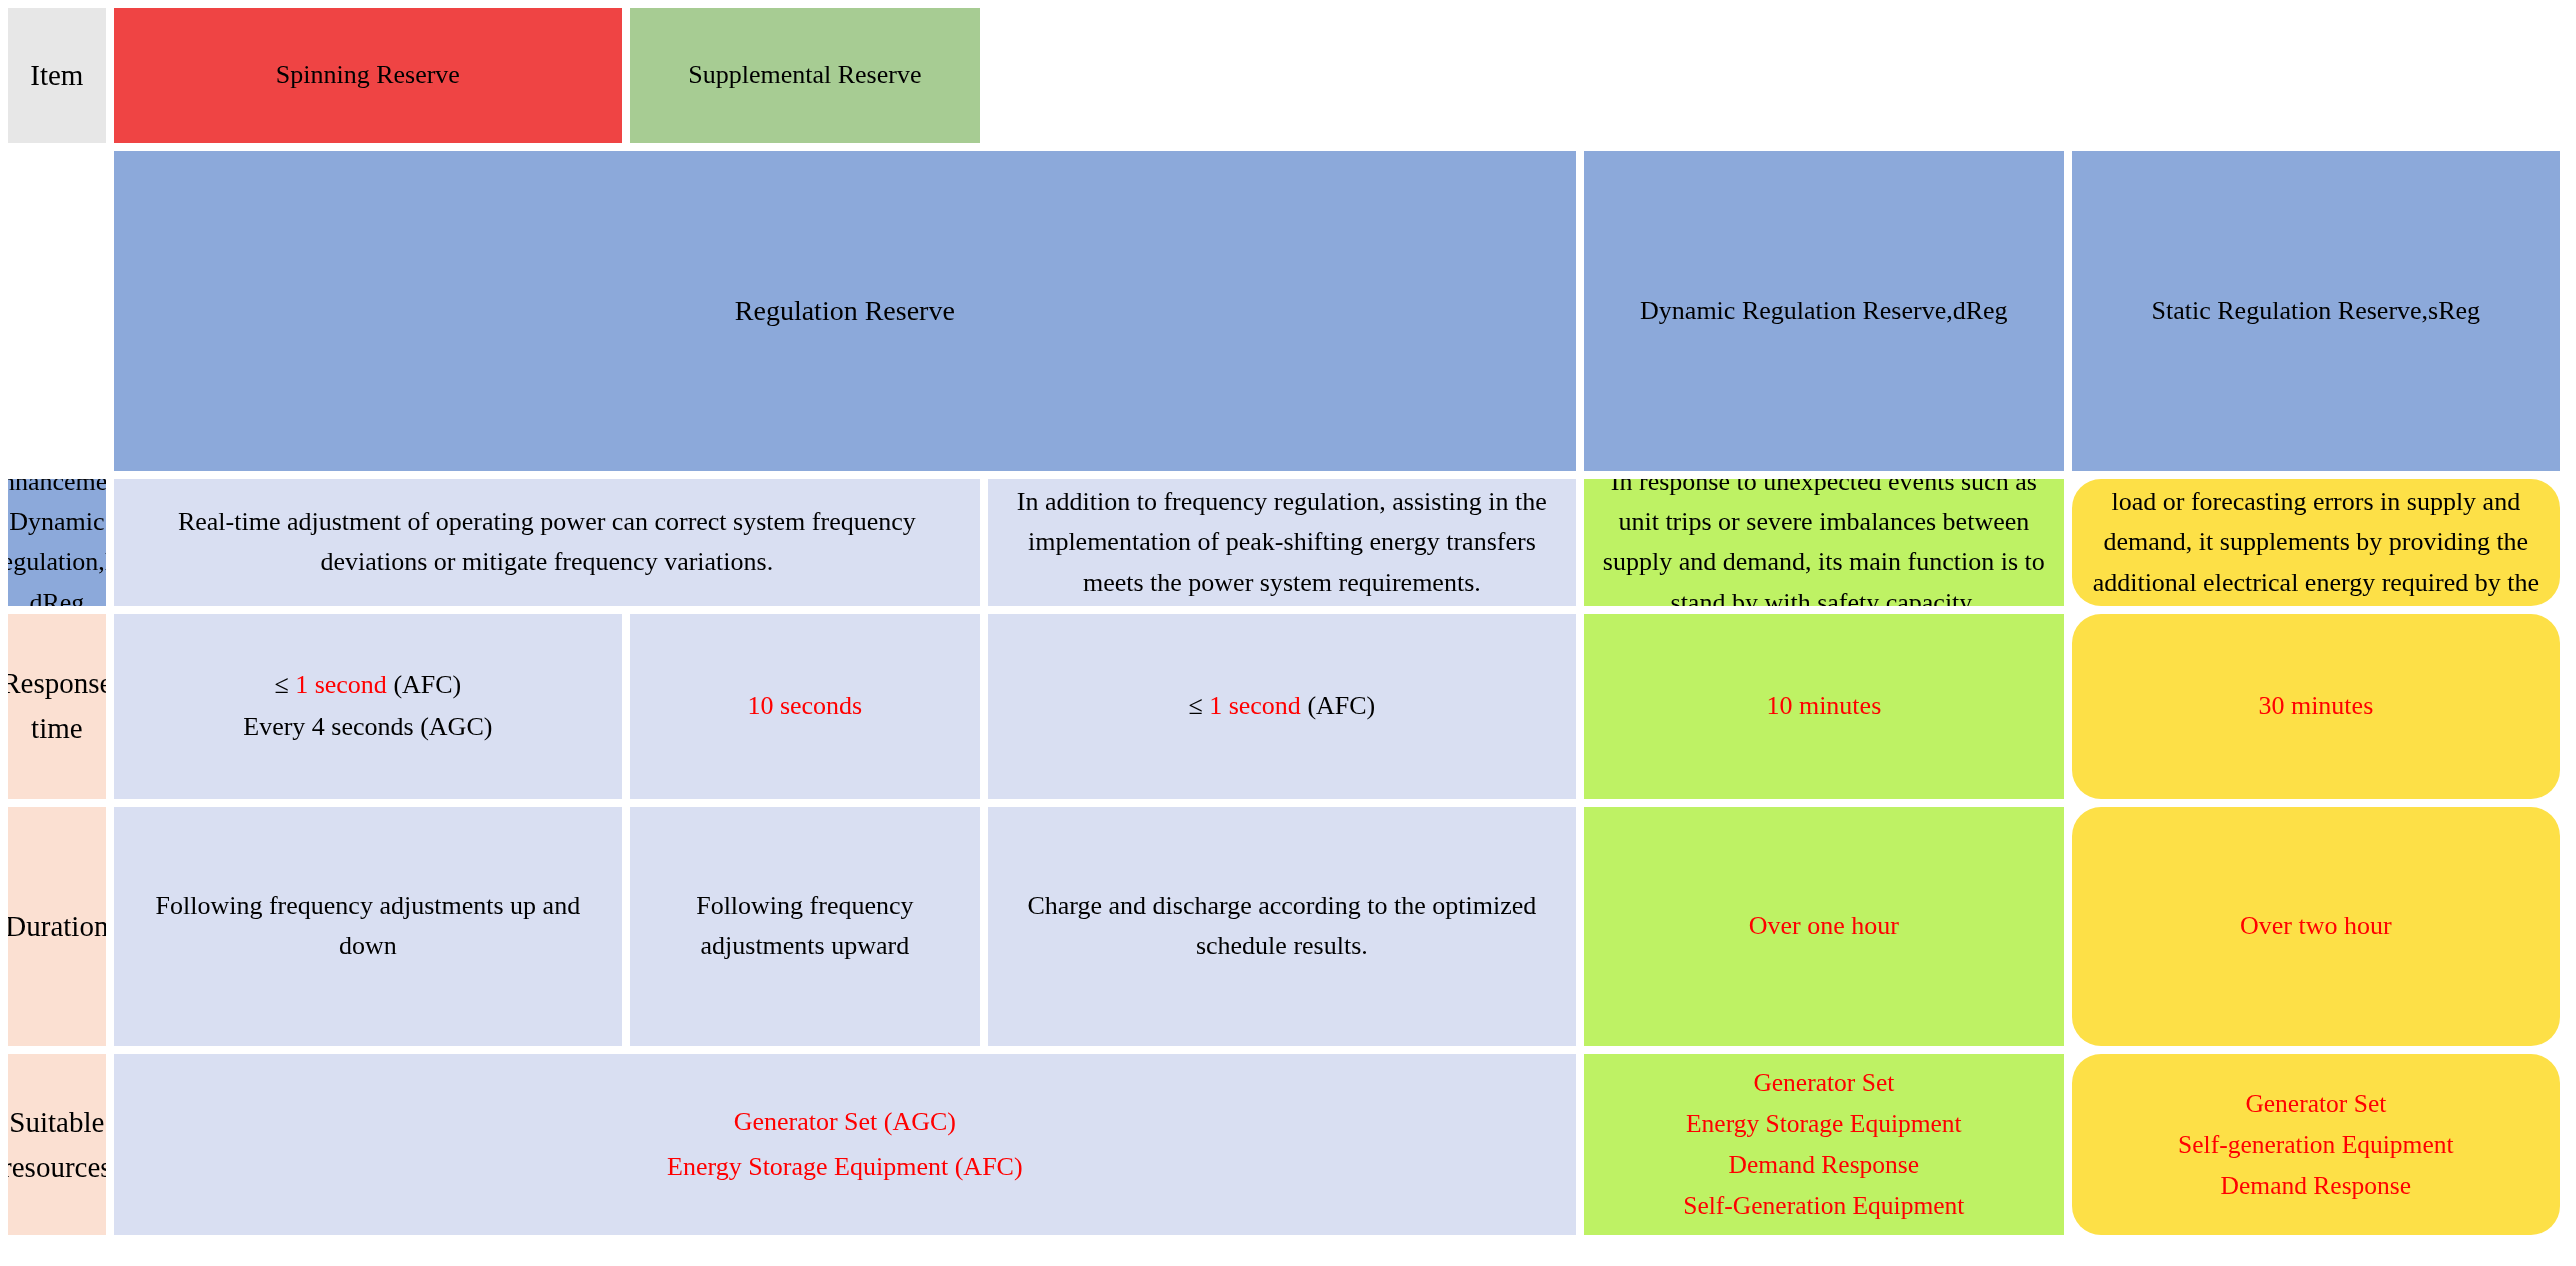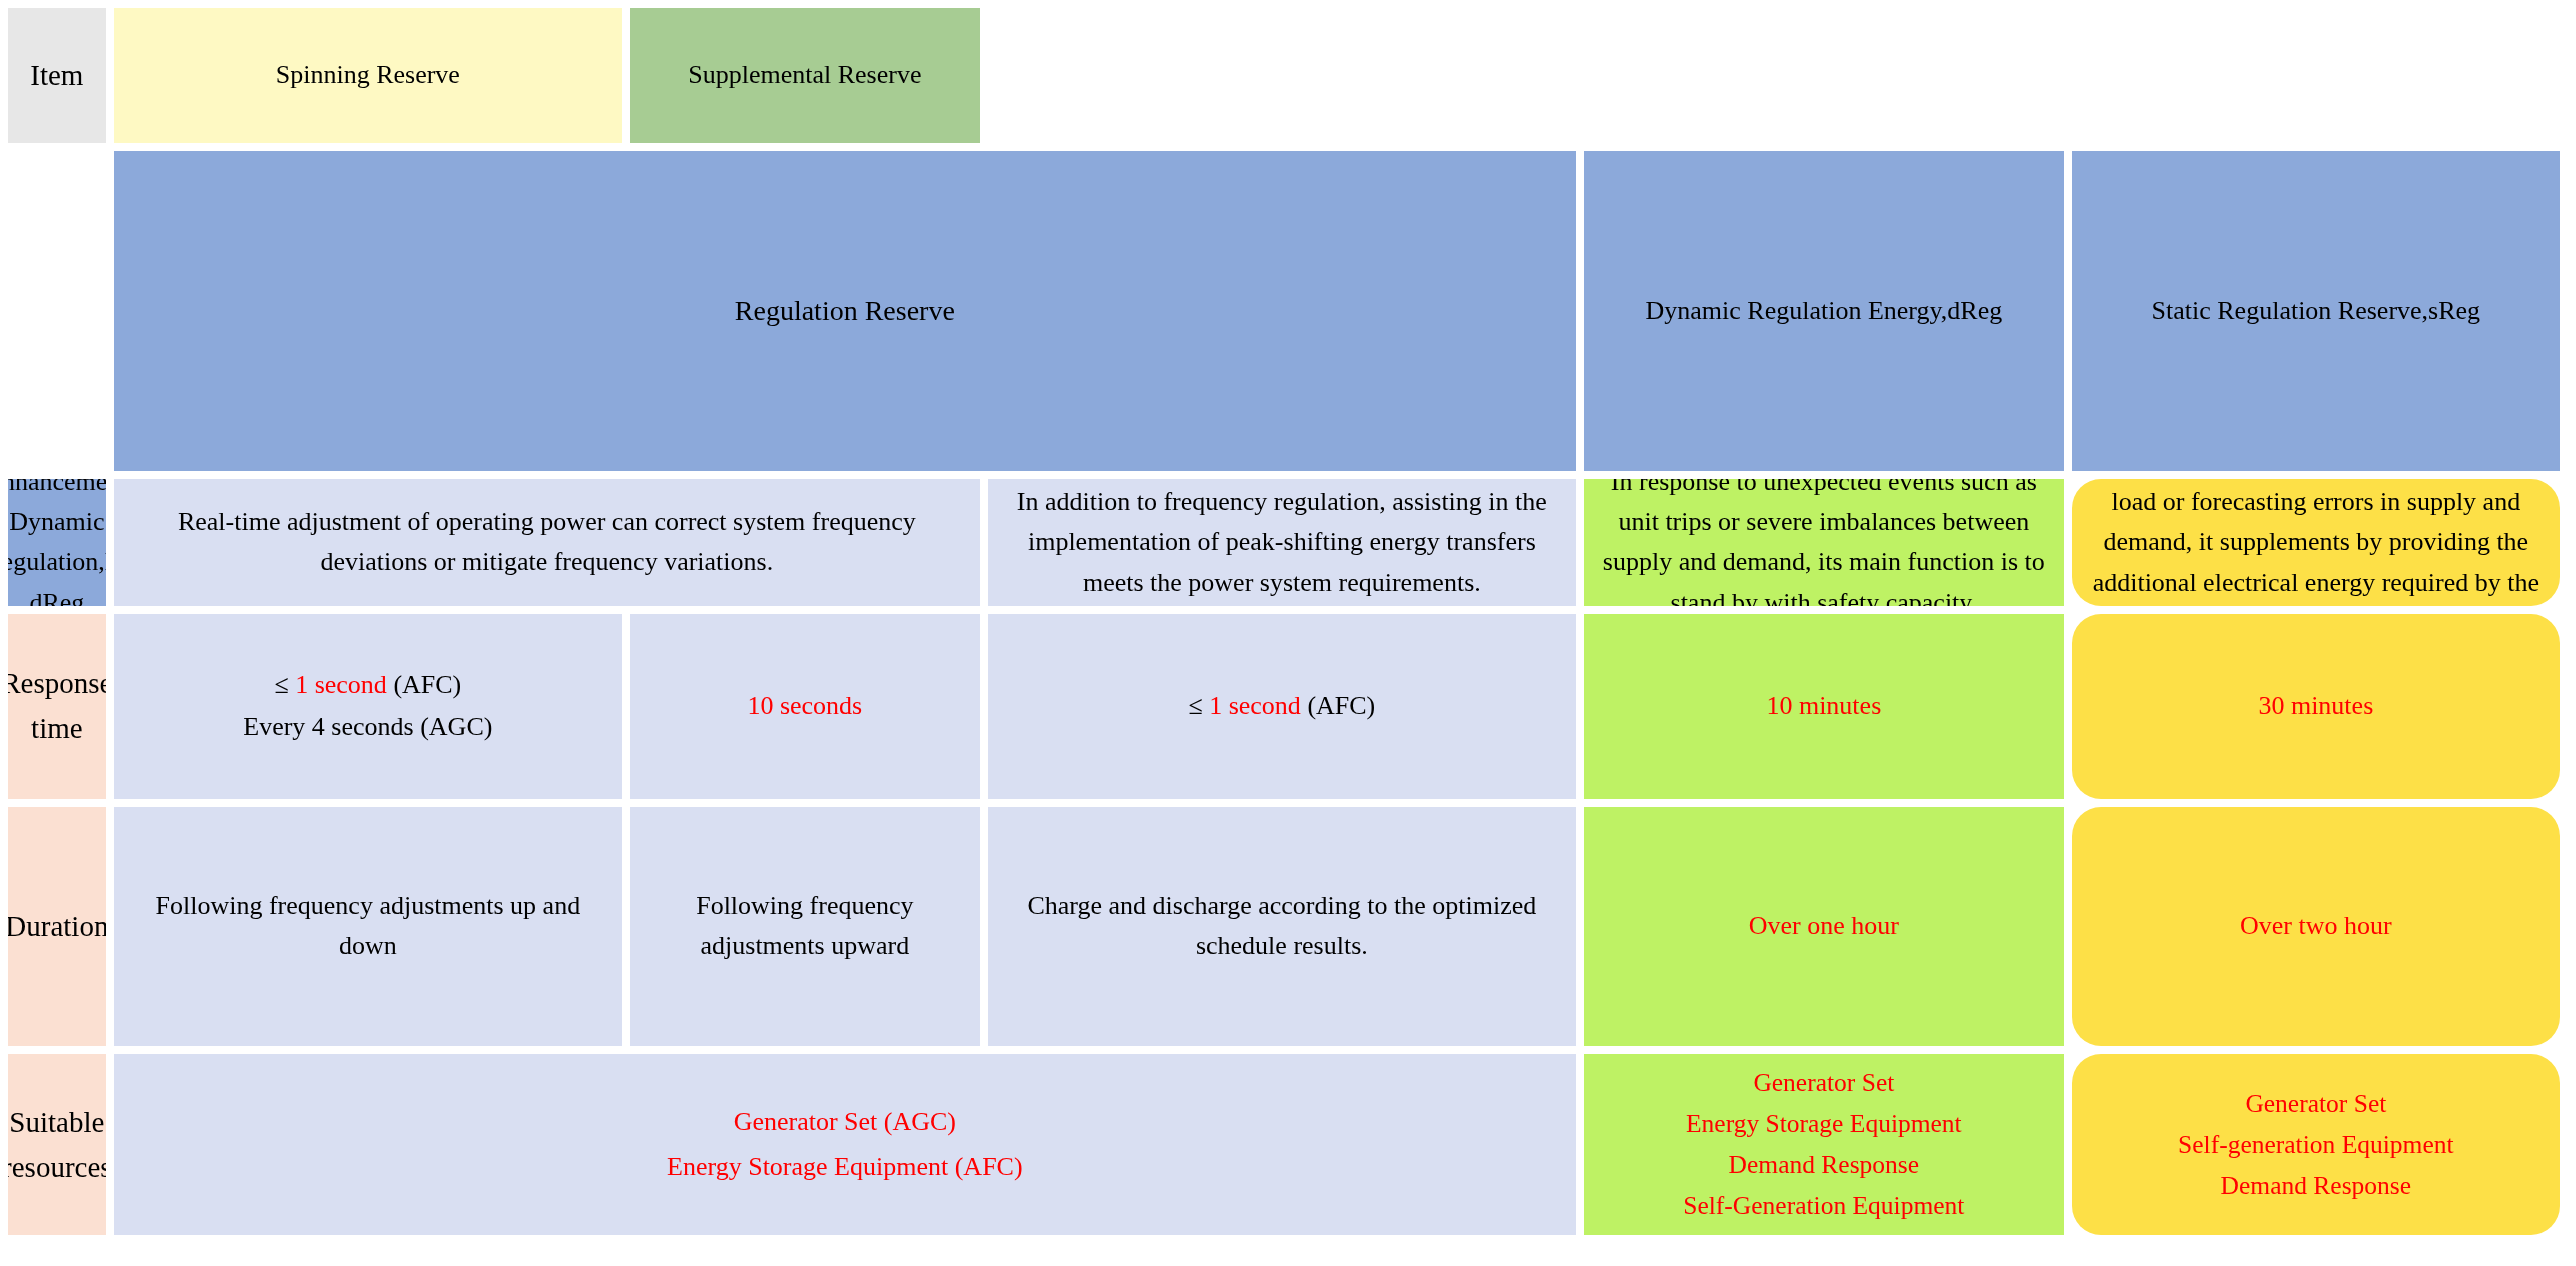--- a/index.html
+++ b/index.html
@@ -26,21 +26,21 @@
     padding:4.6px 10.8px;
     margin:0 7.7px 7.7px 0;
     line-height:1.55;
     color:#000000;
     overflow:hidden;
   }
   .cell p{margin:0;}
   
   .c-item-head{background:#E7E7E7;}
   .c-head-blue{background:#8CA9DA;}
-  .c-head-yellow{background:#fef9c3;}
+  .c-head-yellow{background:#ef4444;}
   .c-head-green{background:#A7CC93;}
   .c-row-label{background:#FBE0D2;}
   .c-blue{background:#D9DFF2;}
   .c-yellow{background:#bef264;}
   .c-green{background:#fde047;border-radius:29px;}
 
   .fs-head-main{font-size:28px;}
   .fs-head-sub{font-size:26px;}
   .fs-item{font-size:29px;}
   .fs-rowlabel{font-size:29px;}
@@ -71,21 +71,21 @@
     <span>Regulation Reserve</span>
   </div>
   <div class="cell c-head-yellow fs-head-sub rowspan-item">
     <span>Spinning Reserve</span>
   </div>
   <div class="cell c-head-green fs-head-sub rowspan-item">
     <span>Supplemental Reserve</span>
   </div>
 
   <div class="cell c-head-blue fs-head-sub">
-    <span>Dynamic Regulation Energy,dReg</span>
+    <span>Dynamic Regulation Reserve,dReg</span>
   </div>
   <div class="cell c-head-blue fs-head-sub">
     <span>Static Regulation Reserve,sReg</span>
   </div>
   <div class="cell c-head-blue fs-head-sub">
     <span>Enhancement Dynamic Regulation,E-dReg</span>
   </div>
 
   <div class="cell c-blue fs-body span-objective-dreg">
     <span>Real-time adjustment of operating power can correct system frequency deviations or mitigate frequency variations.</span>

